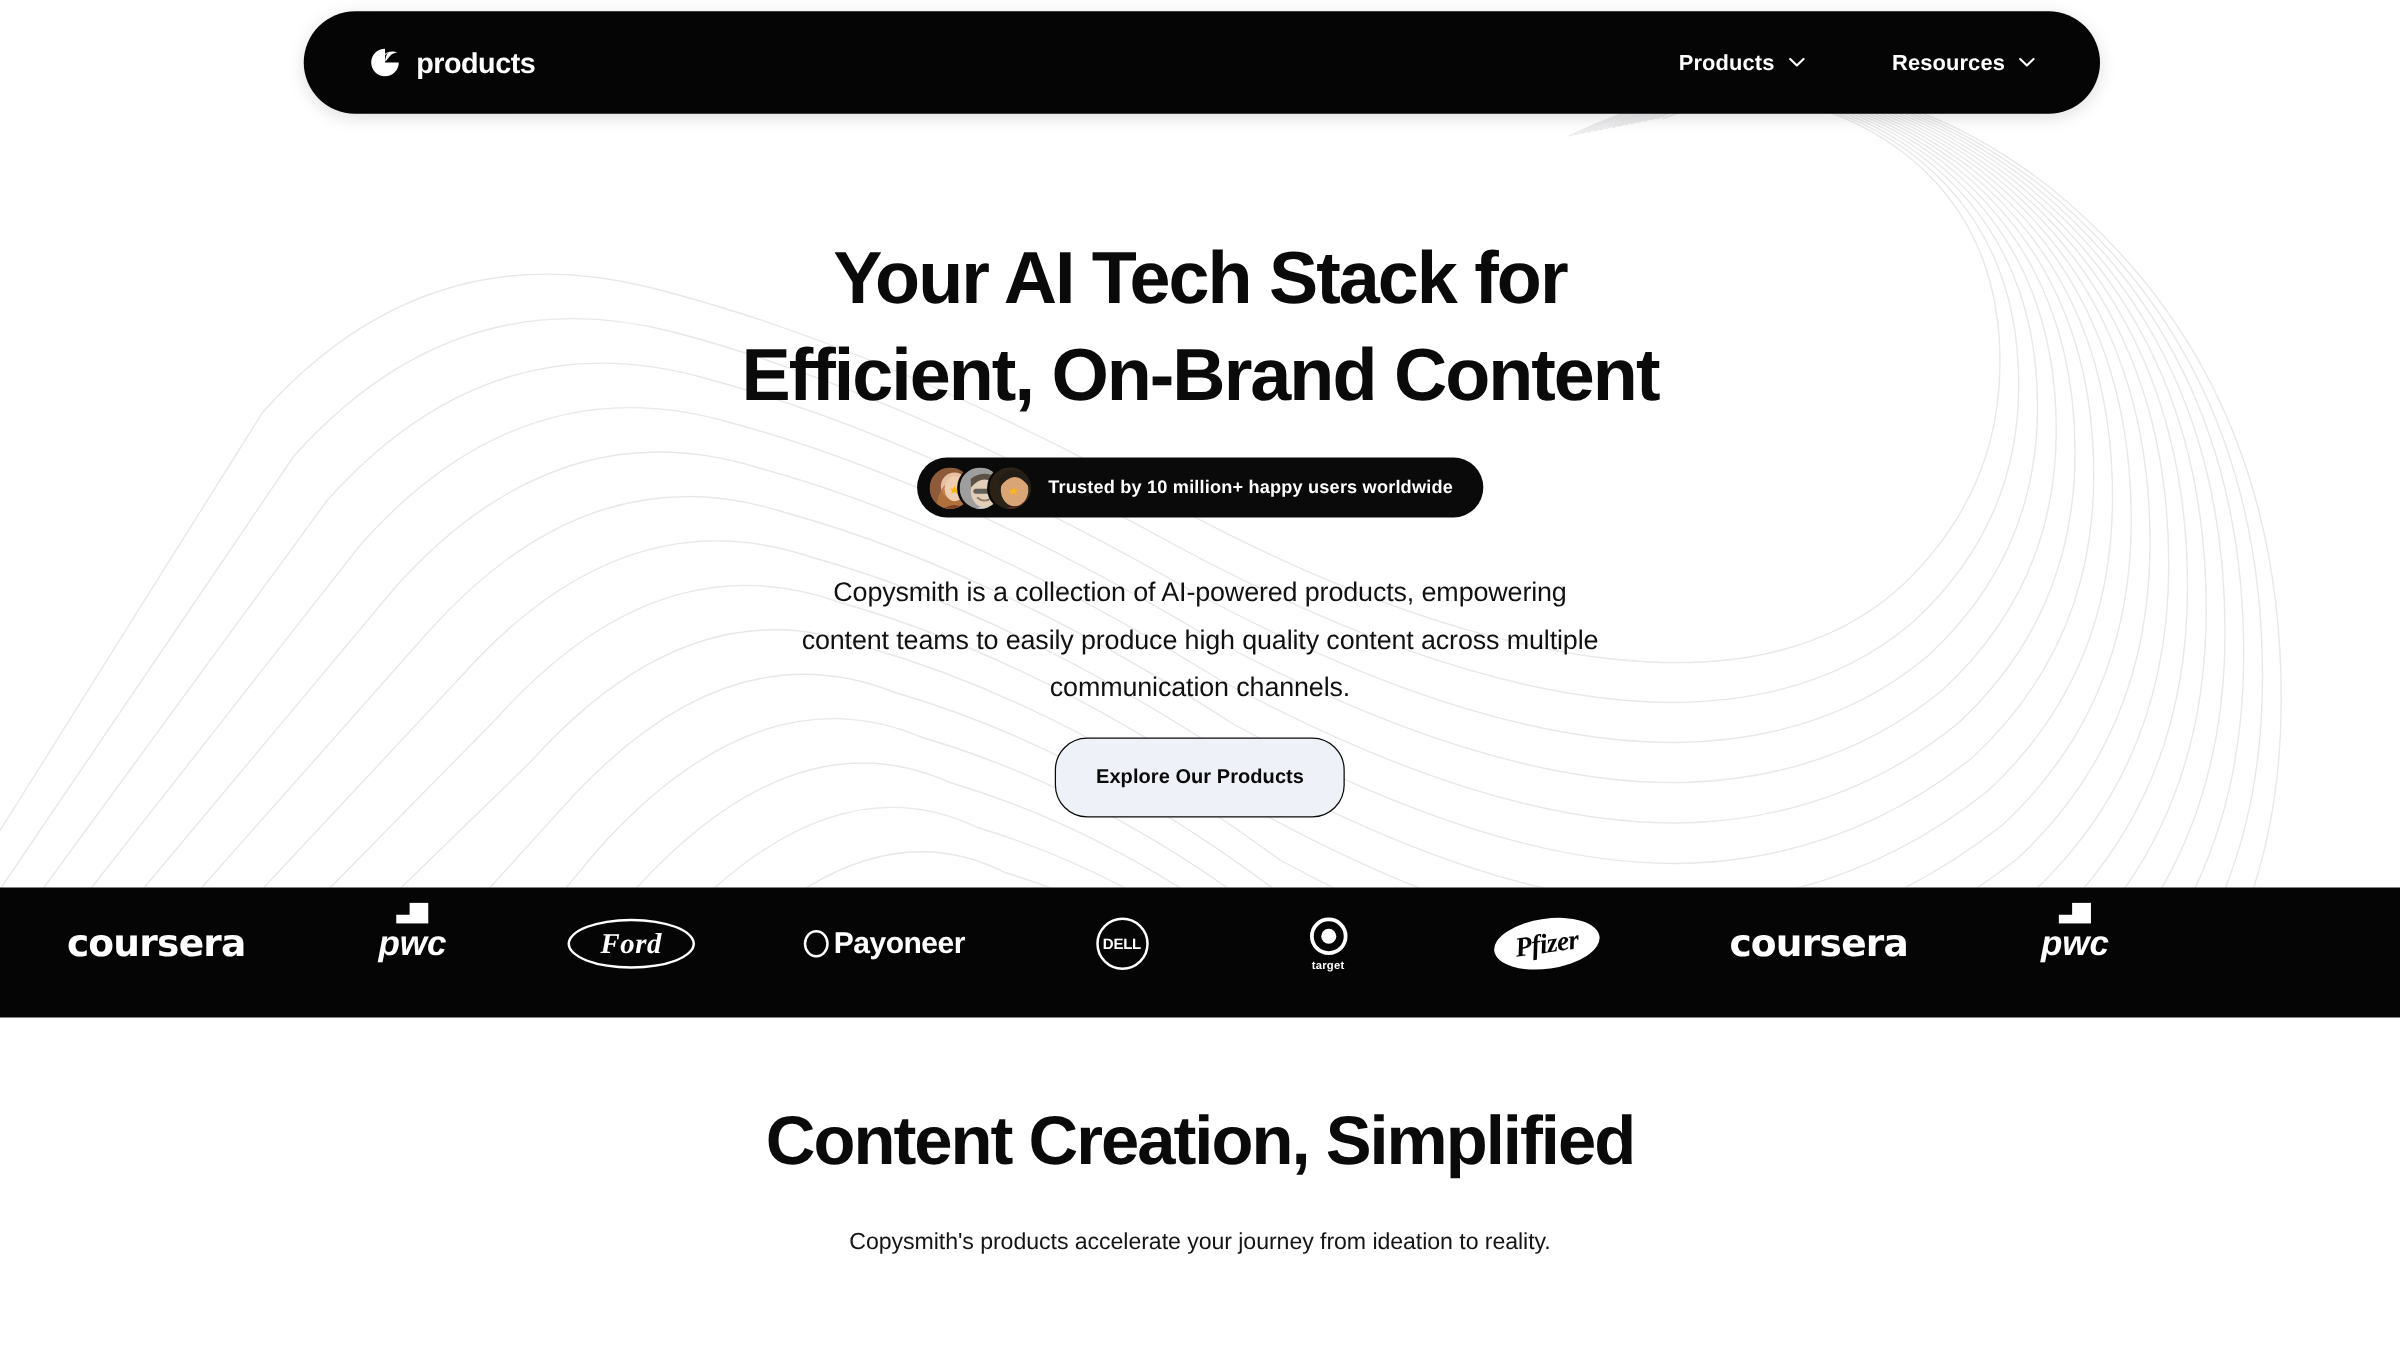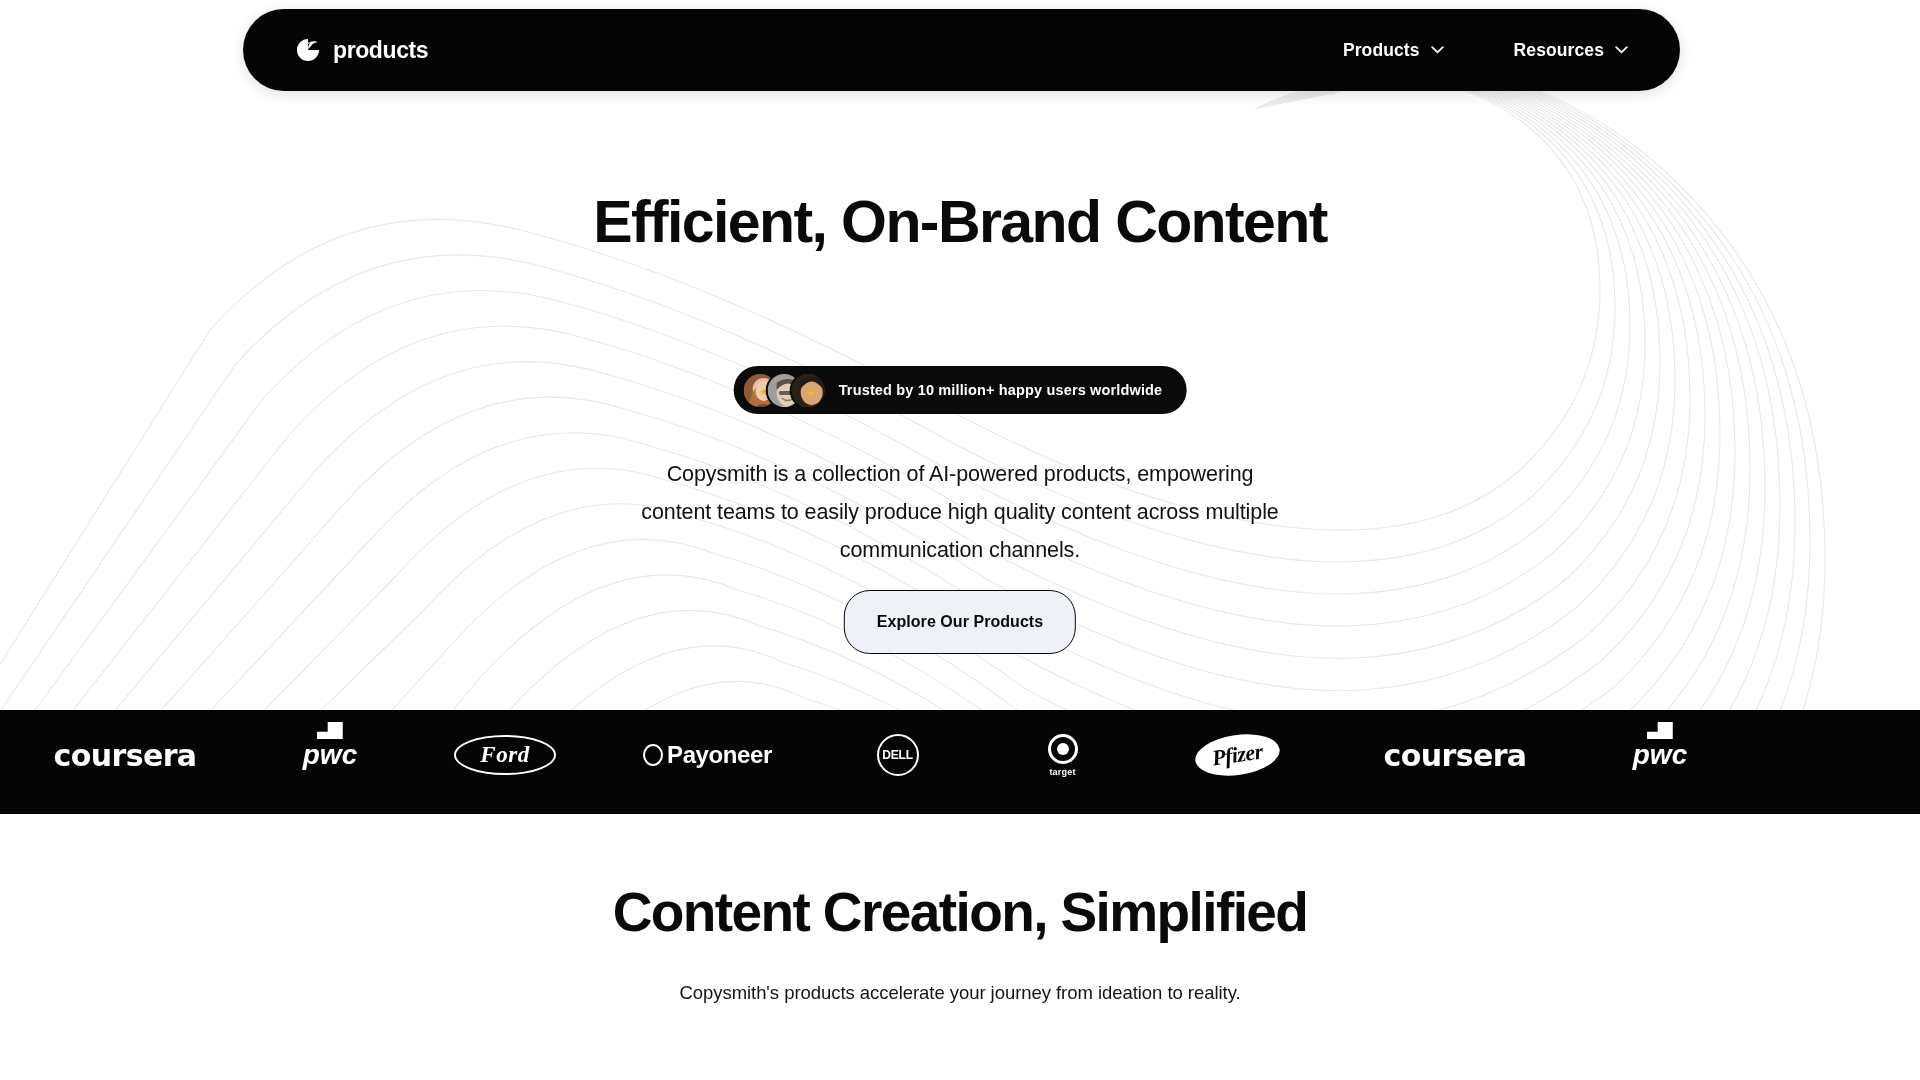--- a/index.html
+++ b/index.html
@@ -168,20 +168,21 @@
           </svg>
         </div>
       </div>
 
     </div>
   </div>
 
   <div class="hero">
 
     <h1 class="hero-title">
+      <span>Your AI Tech Stack for</span>
       <span class="l2">Efficient, On-Brand Content</span>
     </h1>
 
     <div class="badge">
       <div class="avatars">
         <span class="avatar">
           <svg viewBox="0 0 40 40" width="40" height="40" aria-hidden="true">
             <rect width="40" height="40" fill="#8d5a3a"></rect>
             <circle cx="20" cy="15" r="11" fill="#e8bfa0"></circle>
             <path d="M4 40 Q6 12 20 10 Q34 12 36 40 Z" fill="#b5743d" opacity="0.85"></path>

